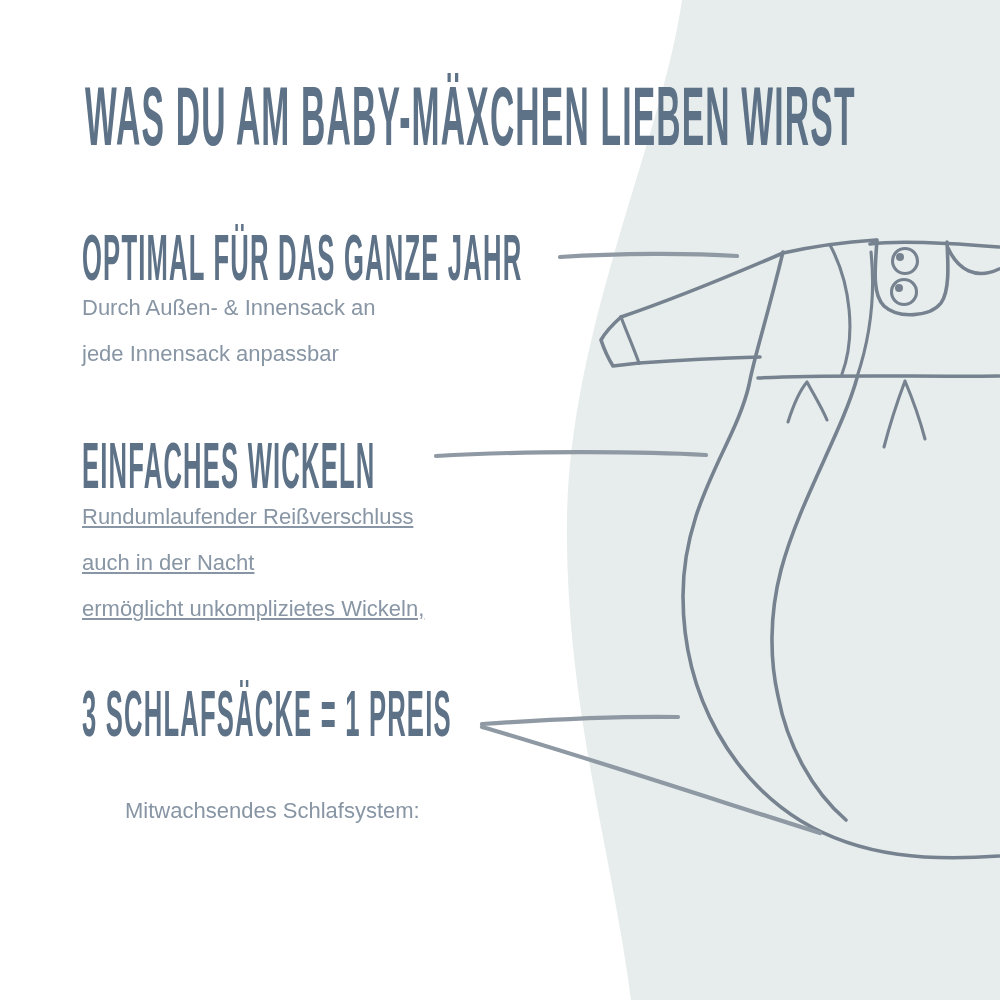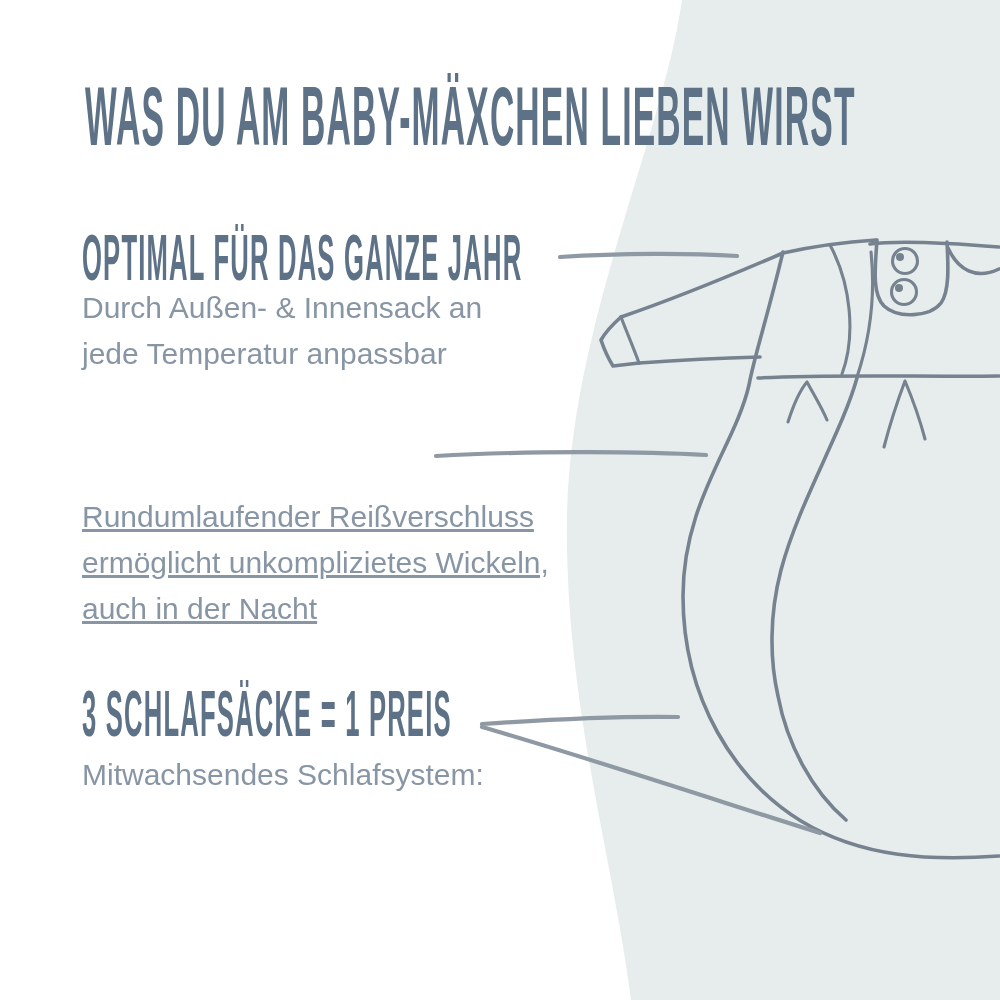--- a/index.html
+++ b/index.html
@@ -26,25 +26,25 @@
     display:inline-block;transform:scaleX(0.40);transform-origin:0 0;
     letter-spacing:3px;
   }
   .title{left:85px;top:74px;font-size:84px;}
   .sec-head{font-size:64px;}
   .sec-head.h1{left:82px;top:226px;}
   .sec-head.h2{left:82px;top:434px;}
   .sec-head.h3{left:82px;top:682px;}
   .body-text{
     position:absolute;left:82px;color:var(--color-body-text,#8795a4);
-    font-size:30px;line-height:46px;font-weight:400;
+    font-size:22px;line-height:46px;font-weight:400;
   }
   .body-text.b1{top:285px;}
   .body-text.b2{top:494px;text-decoration:underline;}
-  .body-text.b3{top:752px;}
+  .body-text.b3{top:788px;margin-left:43px;}
 </style>
 </head>
 <body>
 
 <div class="stage">
 
   <svg class="art" width="1000" height="1000" viewBox="0 0 1000 1000" aria-hidden="true">
 
     <path class="blob" d="M682,0 C662,140 569,330 567,520 C565,702 612,852 631,1000 L1000,1000 L1000,0 Z"></path>
 
@@ -90,27 +90,30 @@
 
   <div class="headline title">
     <span>WAS DU AM BABY-MÄXCHEN LIEBEN WIRST</span>
   </div>
 
   <div class="headline sec-head h1">
     <span>OPTIMAL FÜR DAS GANZE JAHR</span>
   </div>
   <div class="body-text b1">
     <div>Durch Außen- &amp; Innensack an</div>
-    <div>jede Temperatur anpassbar</div>
+    <div>jede Innensack anpassbar</div>
   </div>
 
+  <div class="headline sec-head h2">
+    <span>EINFACHES WICKELN</span>
+  </div>
   <div class="body-text b2">
     <div>Rundumlaufender Reißverschluss</div>
+    <div>auch in der Nacht</div>
     <div>ermöglicht unkomplizietes Wickeln,</div>
-    <div>auch in der Nacht</div>
   </div>
 
   <div class="headline sec-head h3">
     <span>3 SCHLAFSÄCKE = 1 PREIS</span>
   </div>
   <div class="body-text b3">
     <div>Mitwachsendes Schlafsystem:</div>
   </div>
 
 </div>

